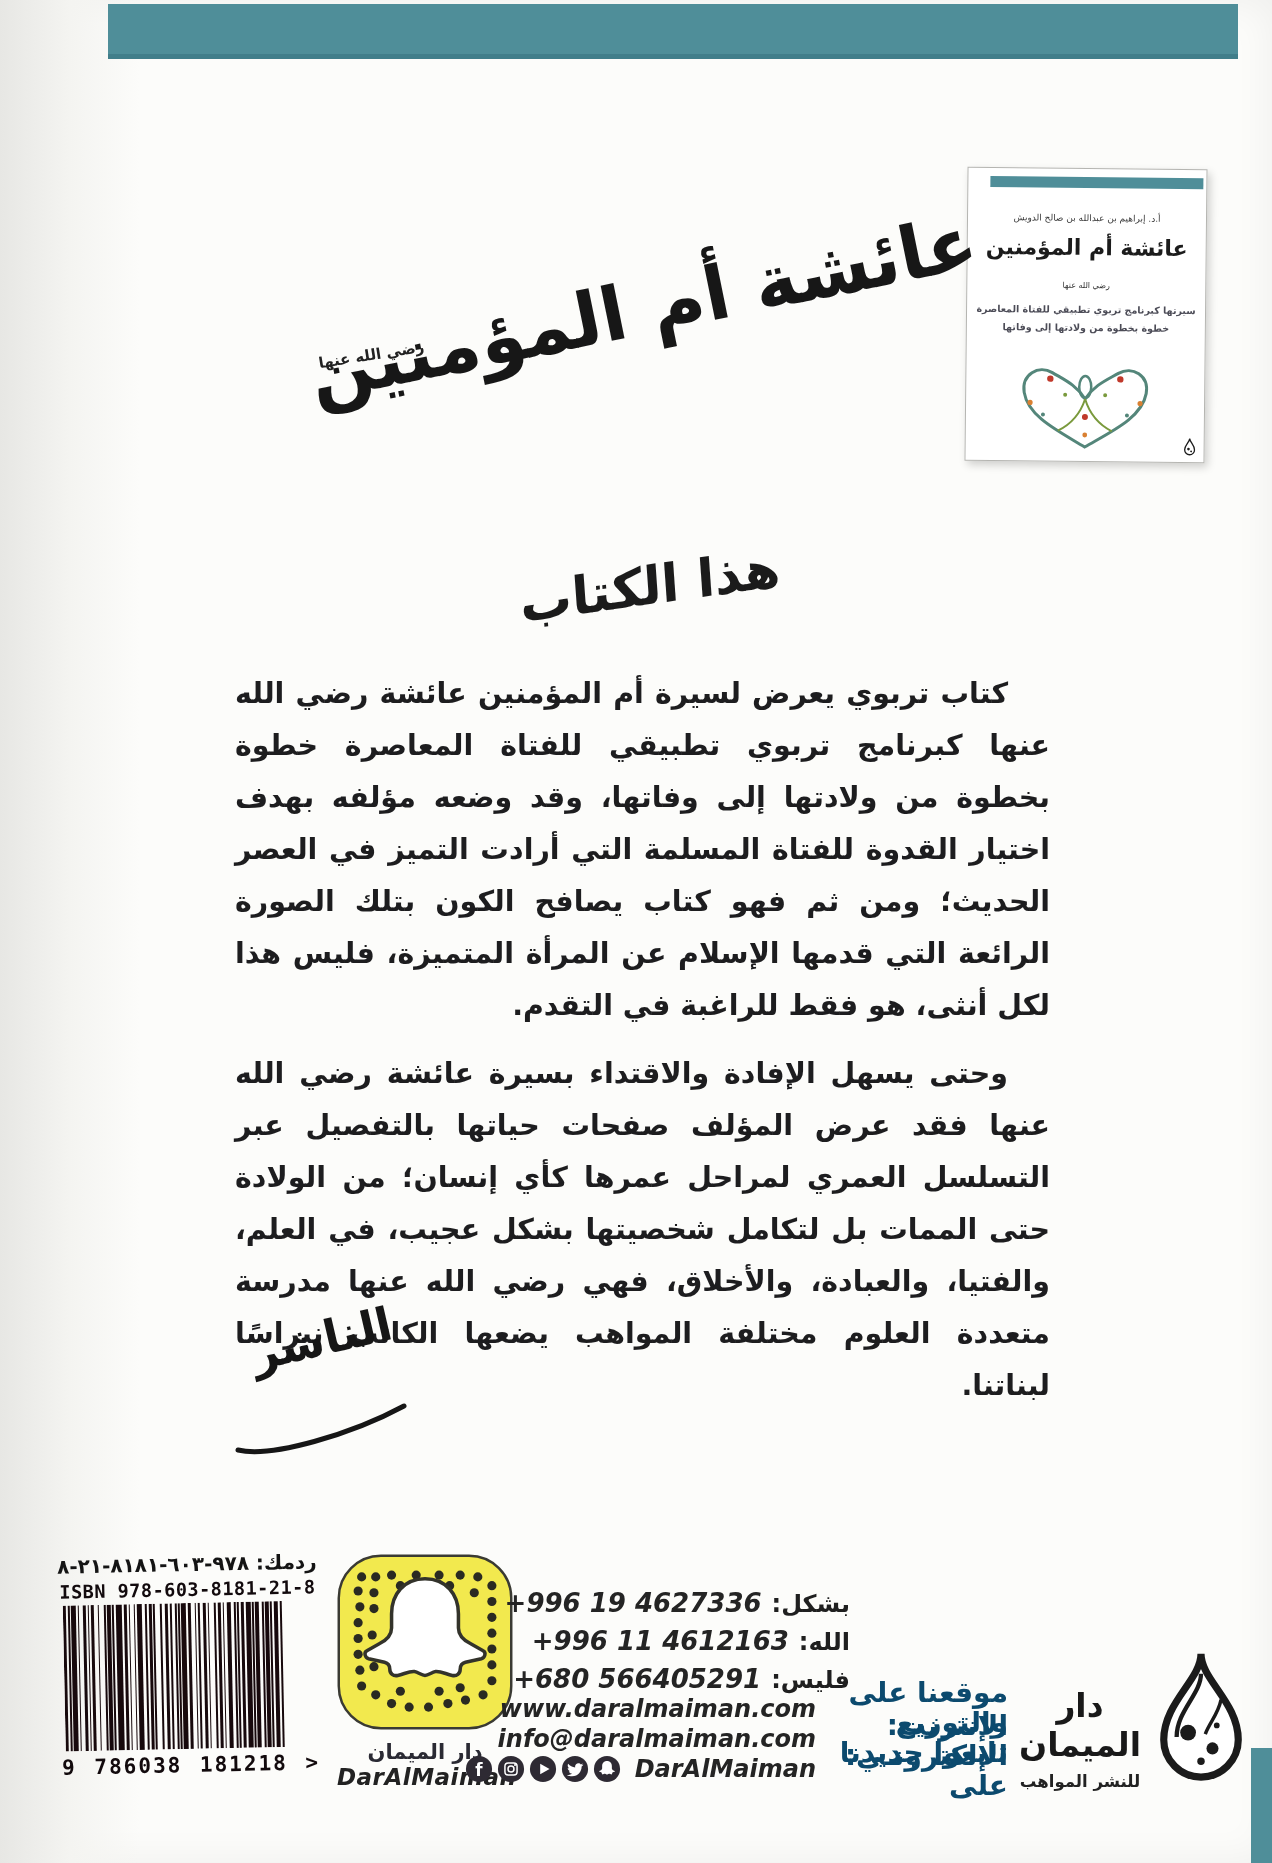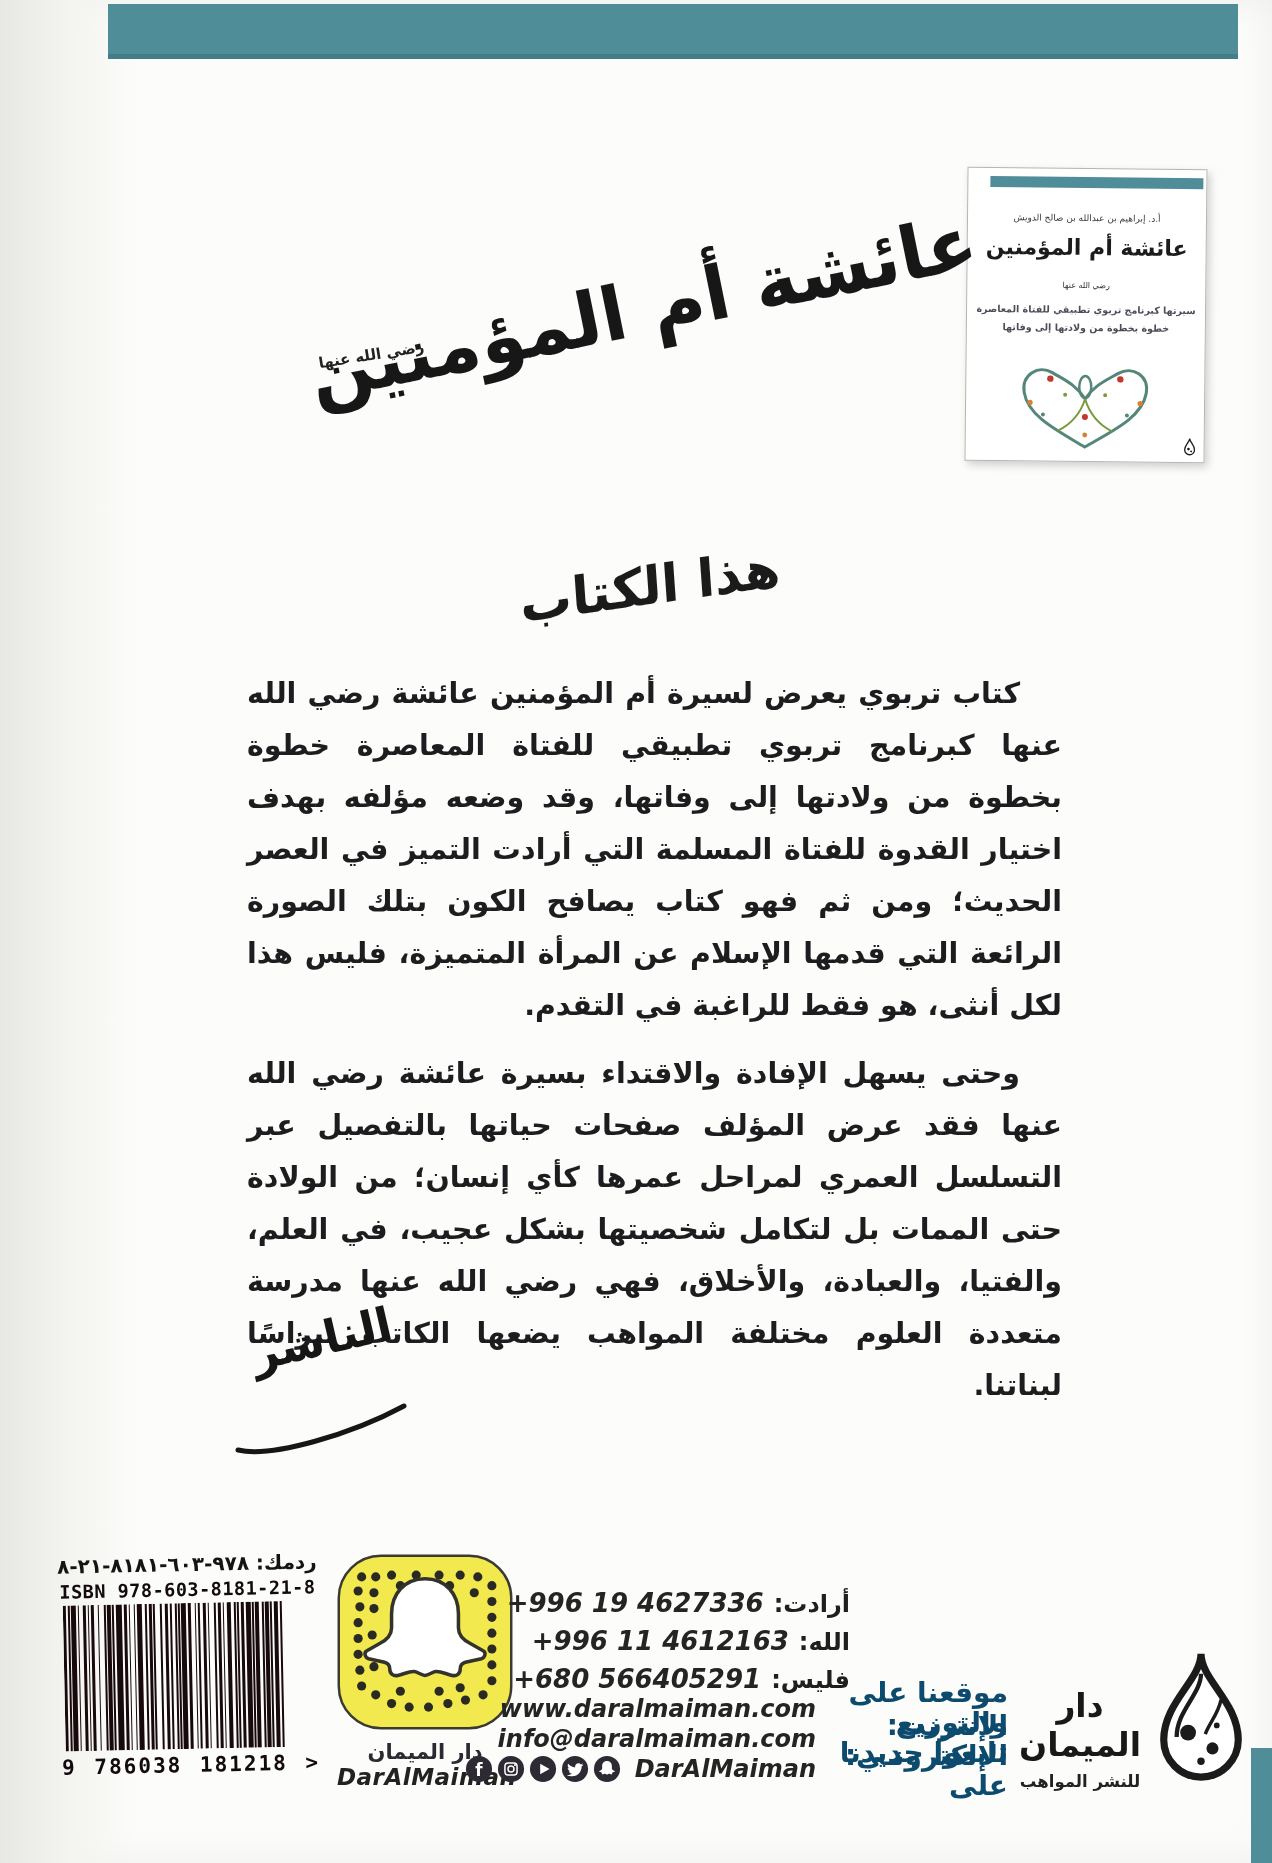--- a/index.html
+++ b/index.html
@@ -26,21 +26,21 @@
   .main-title{position:absolute;left:285px;top:195px;width:560px;height:230px;}
   .main-title-inner{position:absolute;left:18px;top:70px;font-size:74px;font-weight:bold;white-space:nowrap;
         transform:rotate(-11.5deg);transform-origin:50% 50%;color:#171717;letter-spacing:-1px;direction:rtl;}
   .main-honorific{position:absolute;left:318px;top:346px;font-size:15px;font-weight:bold;
         transform:rotate(-9deg);color:#222;direction:rtl;}
 
   .section-heading{position:absolute;left:515px;top:556px;width:270px;text-align:center;font-size:52px;font-weight:bold;
         transform:rotate(-8deg) skewX(-4deg);color:#1b1b1b;direction:rtl;}
 
   .body-text{position:absolute;left:235px;top:668px;width:815px;direction:rtl;text-align:justify;
-        font-size:28.5px;font-weight:bold;line-height:52px;color:#1d1d1f;margin-left:12px;}
+        font-size:28.5px;font-weight:bold;line-height:52px;color:#1d1d1f;}
   .body-text p{margin:0 0 16px;text-indent:42px;}
 
   .signature{position:absolute;left:250px;top:1312px;font-size:46px;font-weight:bold;
         transform:rotate(-13deg);direction:rtl;color:#161616;}
   .signature-swash{position:absolute;left:232px;top:1388px;}
 
   
   .isbn-block{position:absolute;left:52px;top:1552px;width:274px;transform:rotate(-1.2deg);}
   .isbn-ar{direction:rtl;text-align:center;font-size:20px;font-weight:bold;color:#141414;}
   .isbn-en{text-align:center;font-family:"DejaVu Sans Mono",monospace;font-size:18.5px;font-weight:bold;letter-spacing:.5px;margin-top:3px;color:#120a0d;}
@@ -274,21 +274,21 @@
           <circle cx="70" cy="76" r="2.6"></circle>
       </g>
       <path d="M50,14 C38,14 31,23 31,34 L31,42 C31,46 28,49 24,51 L17,55 C15,56 16,59 18,59.5 L27,61.5 C29,62 30,63.5 30,65.5 C30,68 32,69.5 34.5,69 C38,68.3 41,66.5 44,66.8 C46,67 48,69 50,69 C52,69 54,67 56,66.8 C59,66.5 62,68.3 65.5,69 C68,69.5 70,68 70,65.5 C70,63.5 71,62 73,61.5 L82,59.5 C84,59 85,56 83,55 L76,51 C72,49 69,46 69,42 L69,34 C69,23 62,14 50,14 Z" fill="#ffffff" stroke="#33332b" stroke-width="2"></path>
     </svg>
     <div class="snap-ar">دار الميمان</div>
     <div class="snap-en">DarAlMaiman</div>
   </div>
 
   <div class="contacts-a">
     <div class="row">
-      <span class="c-label">أرادت:</span>
+      <span class="c-label">بشكل:</span>
       <span class="c-value">+996 19 4627336</span>
     </div>
     <div class="row">
       <span class="c-label">الله:</span>
       <span class="c-value">+996 11 4612163</span>
     </div>
     <div class="row">
       <span class="c-label">فليس:</span>
       <span class="c-value">+680 566405291</span>
     </div>

